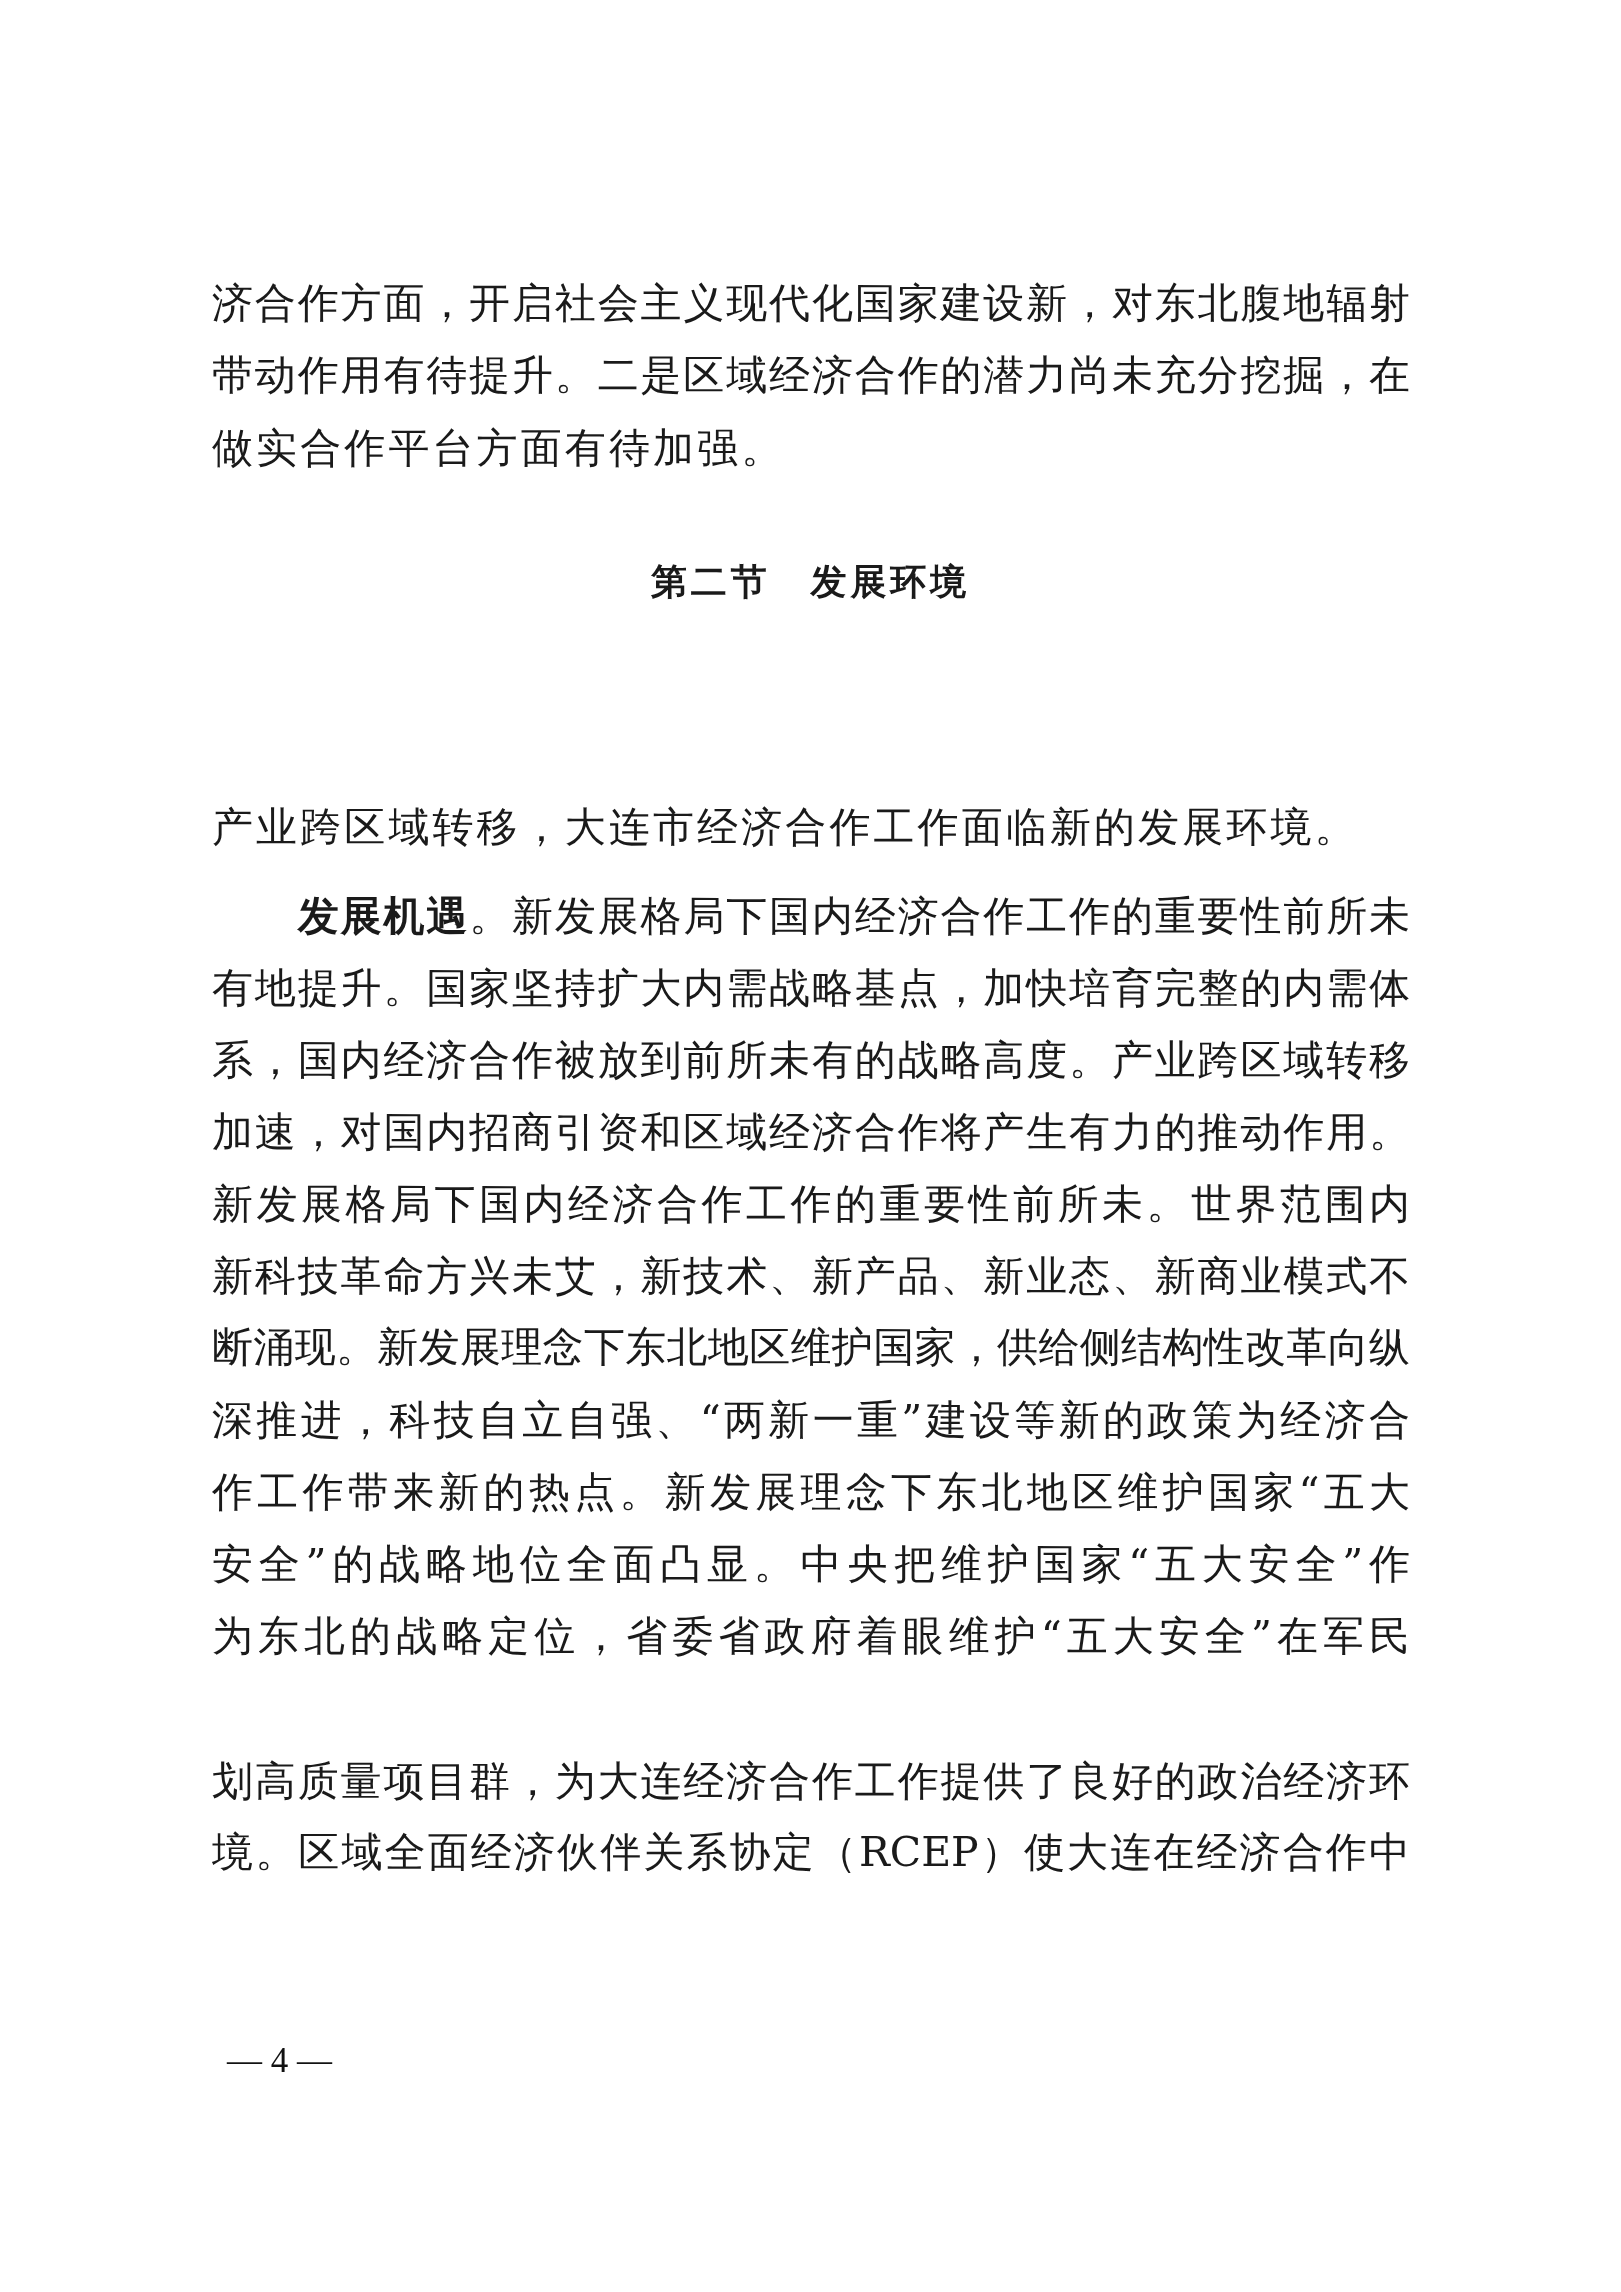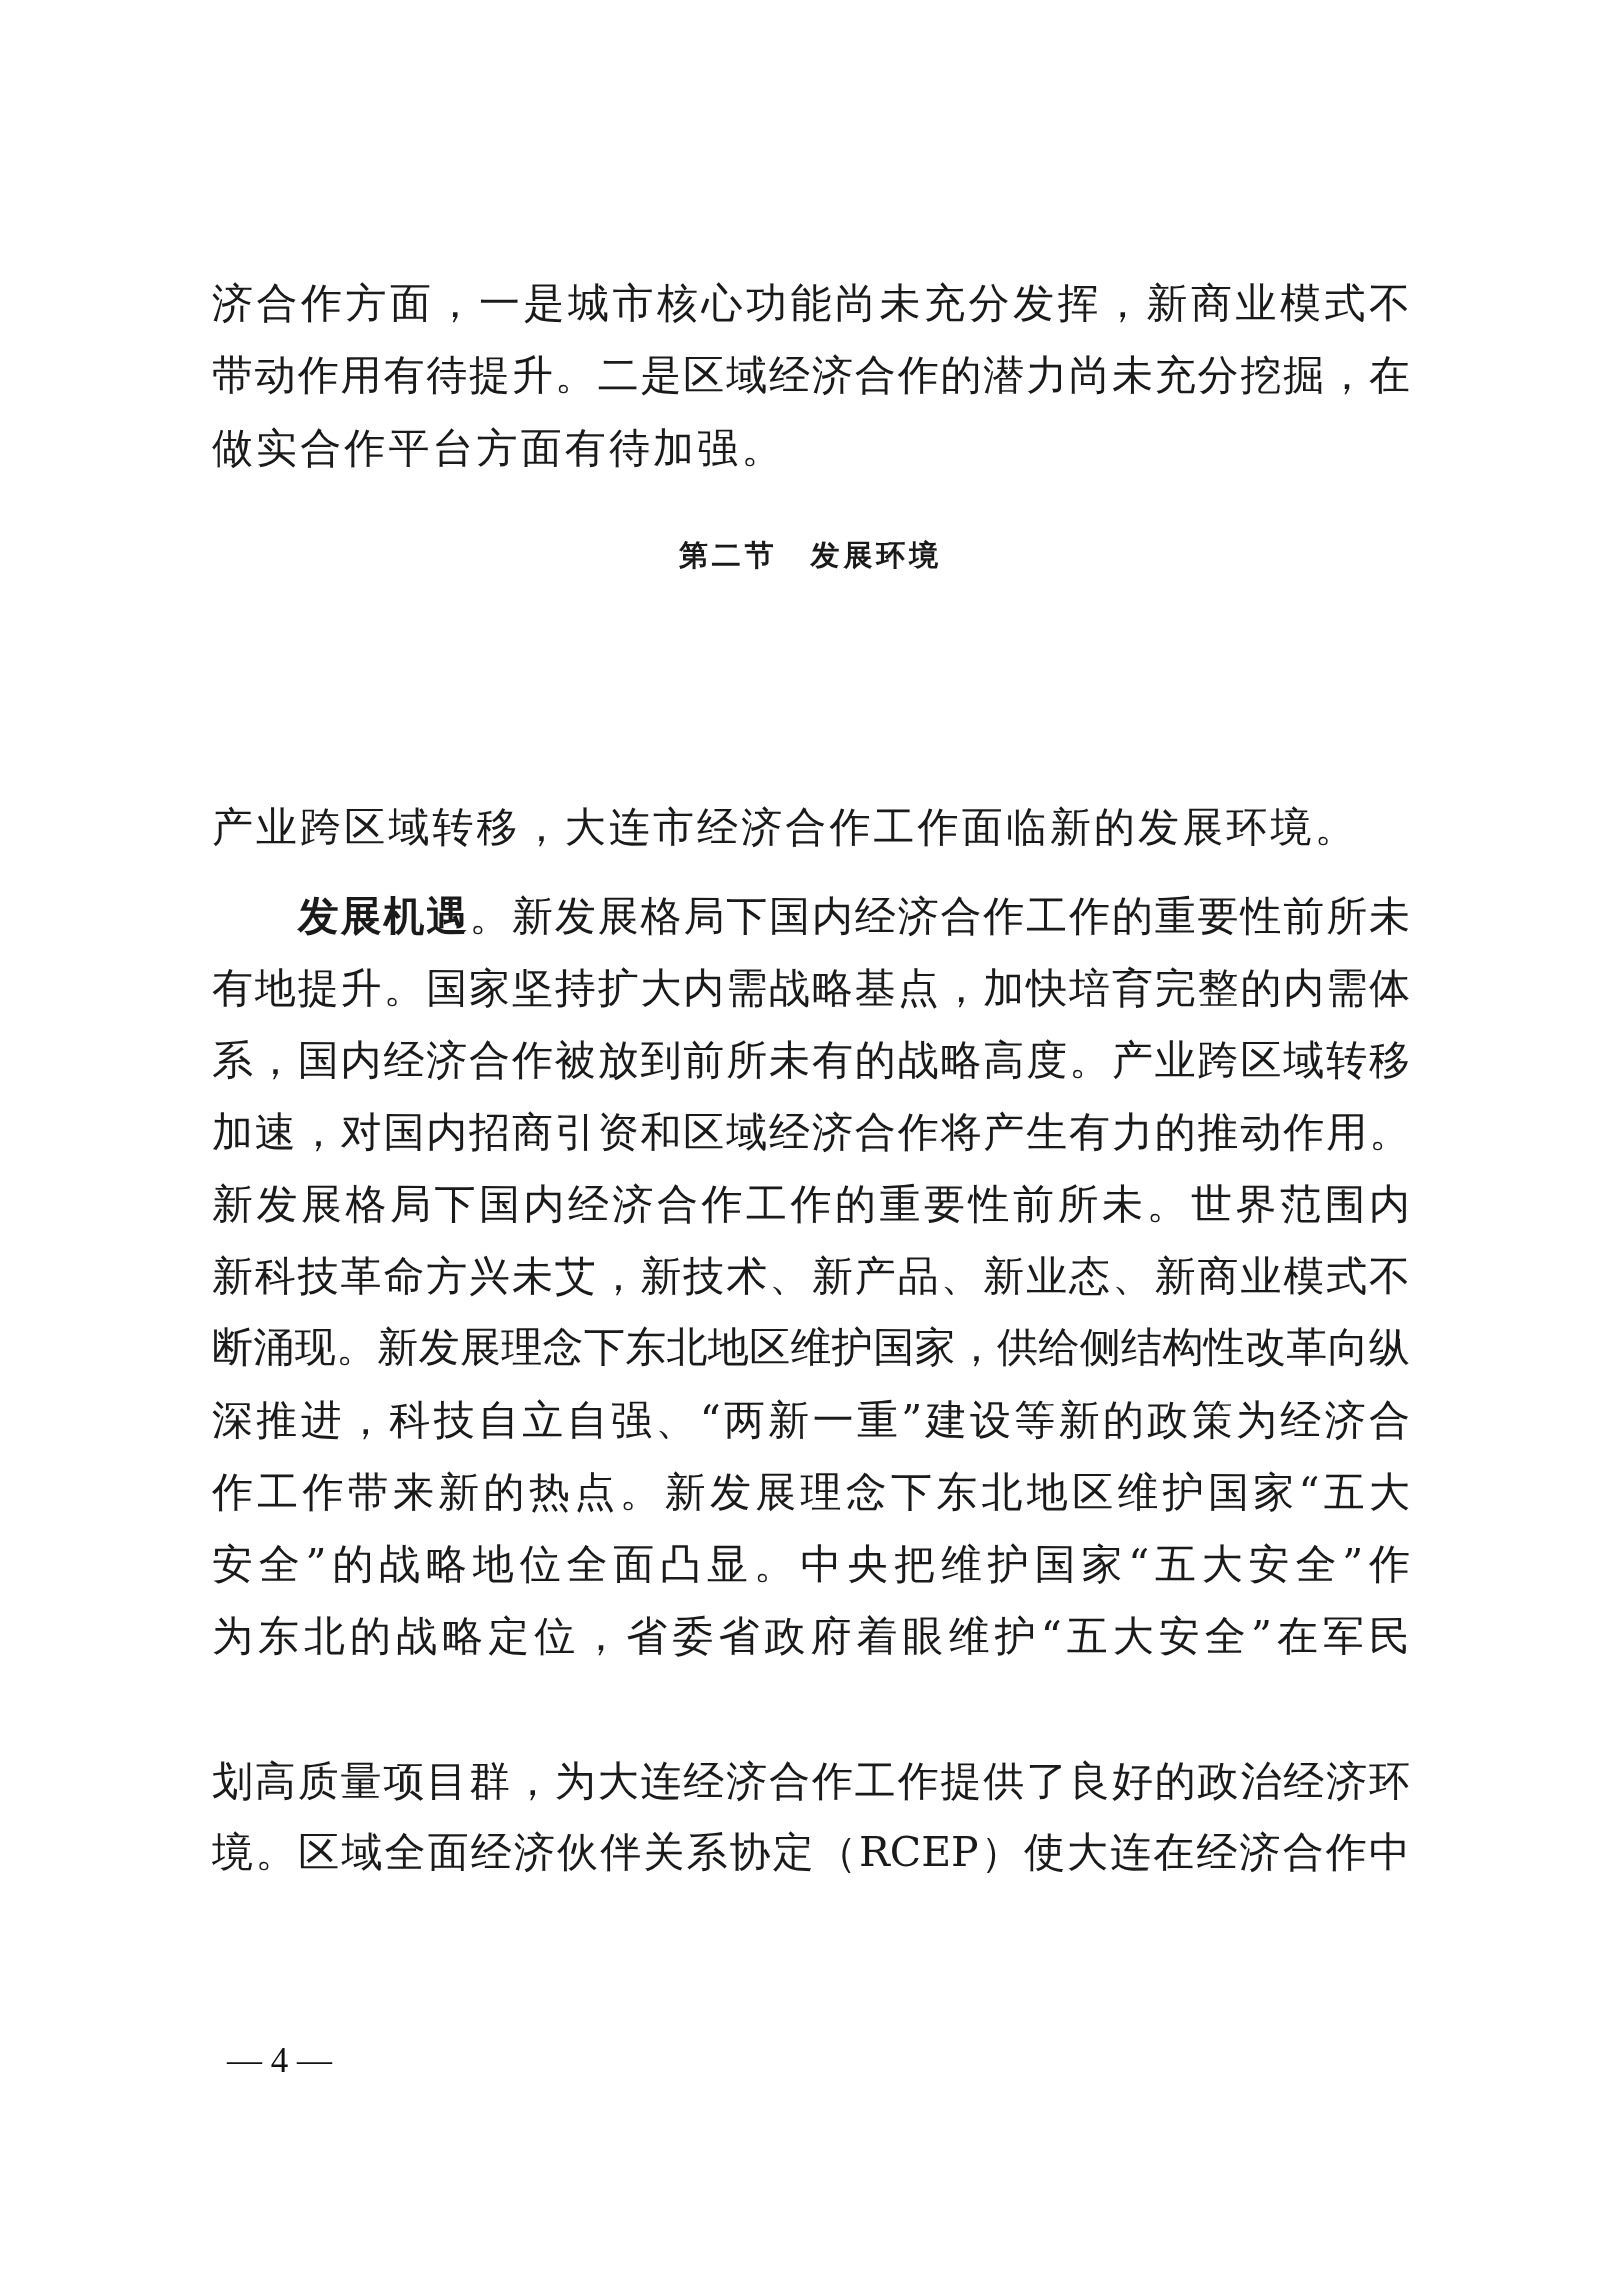--- a/index.html
+++ b/index.html
@@ -39,25 +39,25 @@
       text-align-last: left;
       letter-spacing: 3.1px;
     }
     .line .bold {
       font-weight: bold;
     }
     .heading {
       position: absolute;
       left: 0;
       width: 1621px;
-      top: 526px;
+      top: 552px;
       height: 59px;
       line-height: 59px;
       text-align: center;
-      font-size: 29px;
+      font-size: 36px;
       font-weight: bold;
       letter-spacing: 3.9px;
       white-space: pre;
     }
     .page-number {
       position: absolute;
       left: 227px;
       top: 2041px;
       height: 39px;
       line-height: 39px;
@@ -65,21 +65,21 @@
       font-family: "Liberation Serif", "DejaVu Serif", serif;
       white-space: pre;
       color: #111111;
     }
   </style>
 </head>
 <body>
 
 <div class="page">
 
-  <div class="line" style="top:274px;">济合作方面，一是城市核心功能尚未充分发挥，新商业模式不</div>
+  <div class="line" style="top:274px;">济合作方面，开启社会主义现代化国家建设新，对东北腹地辐射</div>
   <div class="line" style="top:346px;">带动作用有待提升。二是区域经济合作的潜力尚未充分挖掘，在</div>
   <div class="line last" style="top:419px;font-family:Liberation Serif, serif;">做实合作平台方面有待加强。</div>
 
   <div class="heading">第二节　发展环境</div>
 
   <div class="line last" style="top:798px;">产业跨区域转移，大连市经济合作工作面临新的发展环境。</div>
 
   <div class="line" style="top:887px;"><span>　　</span><span class="bold">发展机遇</span><span>。新发展格局下国内经济合作工作的重要性前所未</span></div>
   <div class="line" style="top:959px;">有地提升。国家坚持扩大内需战略基点，加快培育完整的内需体</div>
   <div class="line" style="top:1031px;">系，国内经济合作被放到前所未有的战略高度。产业跨区域转移</div>

